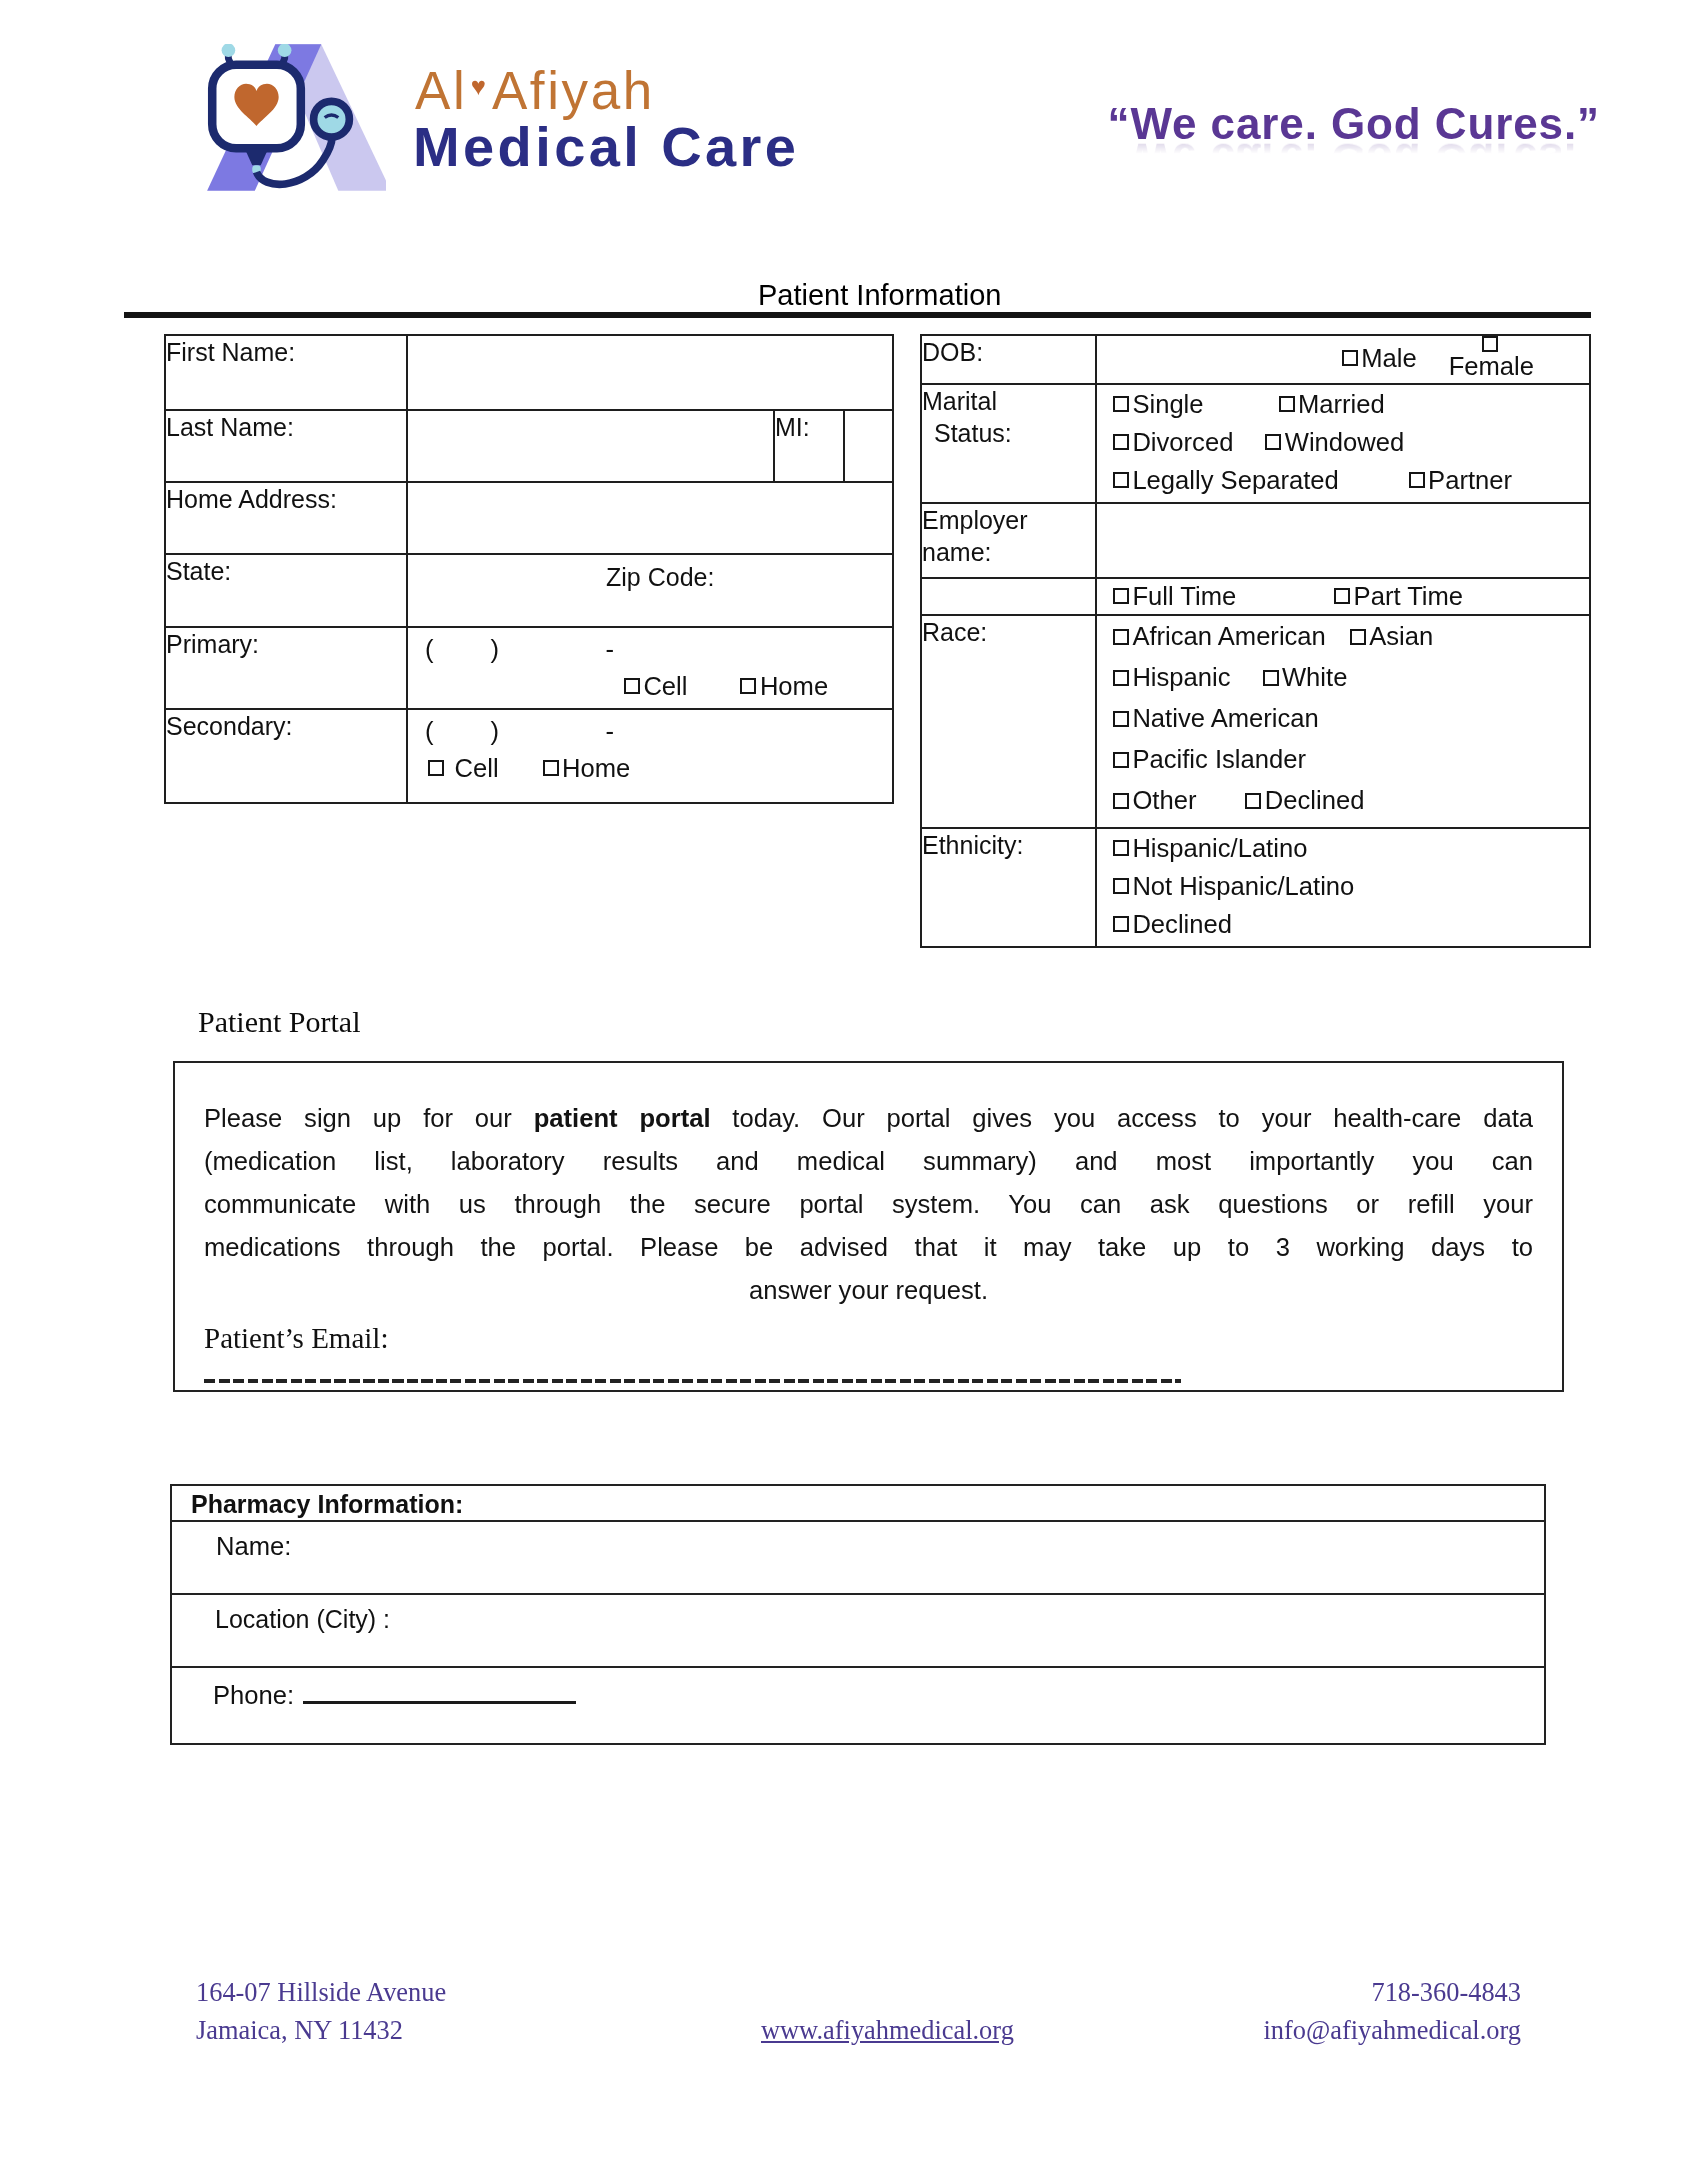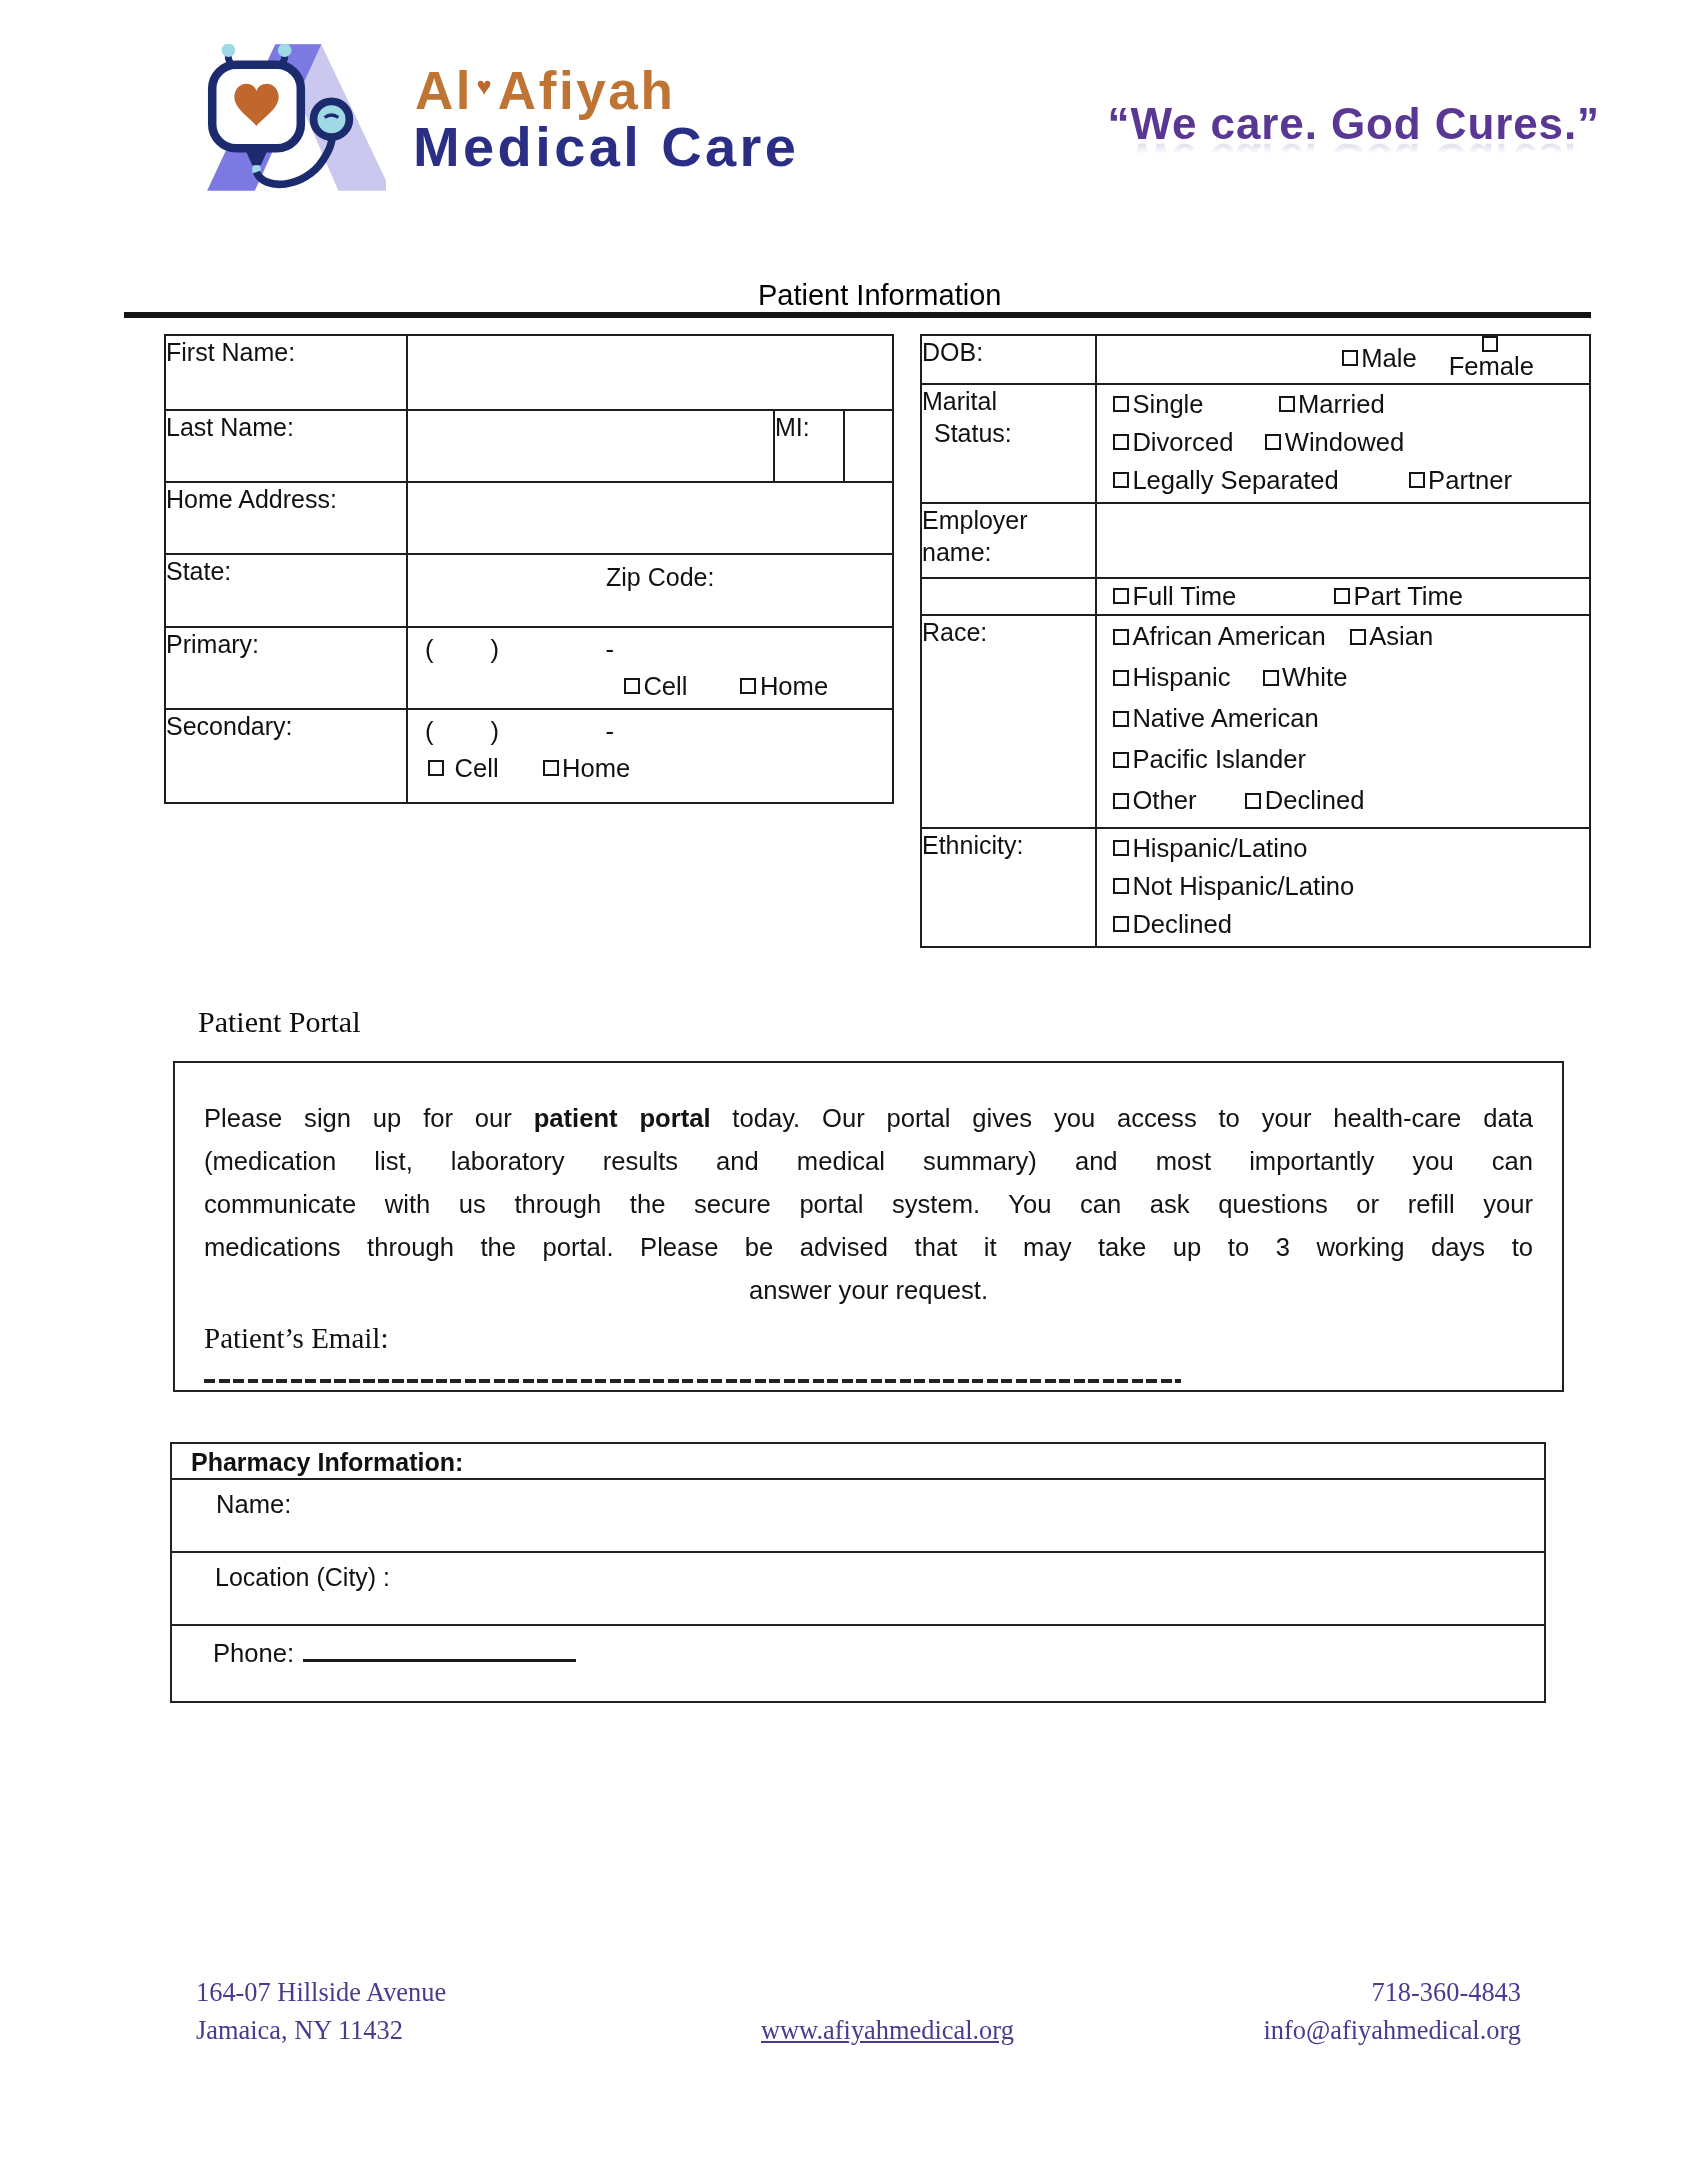--- a/index.html
+++ b/index.html
@@ -5,21 +5,21 @@
   * { margin:0; padding:0; box-sizing:border-box; }
   html,body { background:#ffffff; }
   body {
     width:1685px; height:2181px; position:relative;
     font-family:"Liberation Sans", sans-serif; color:#111;
     overflow:hidden;
   }
 
   
   .logo-icon { position:absolute; left:202px; top:44px; width:184px; height:147px; }
-  .brand-line1 { position:absolute; left:415px; top:60px; font-size:53px; font-weight:700; letter-spacing:2.6px; color:#c07434; }
+  .brand-line1 { position:absolute; left:415px; top:60px; font-size:53px; font-weight:400; letter-spacing:2.6px; color:#c07434; }
   .brand-heart { font-size:25.6px; vertical-align:13.6px; margin:0 3.4px; color:#c0672e; }
   .brand-line2 { position:absolute; left:413px; top:114px; font-size:56px; font-weight:700; letter-spacing:3.4px; color:#2b2e85; }
   .tagline {
     position:absolute; right:85px; top:99px;
     font-size:44px; font-weight:700; letter-spacing:0.9px; color:#5a3794;
     -webkit-box-reflect: below -15.3px linear-gradient(transparent 60%, rgba(0,0,0,0.35));
   }
 
   
   .page-title { position:absolute; left:758px; top:279px; font-size:29px; color:#000; }
@@ -53,21 +53,21 @@
   }
   .portal-box .jline { font-size:25.6px; line-height:43px; text-align:justify; text-align-last:justify; color:#131313; }
   .portal-box .jlast { font-size:25.6px; line-height:43px; text-align:center; color:#131313; }
   .portal-email { margin-top:10.2px; font-family:"Liberation Serif", serif; font-size:29px; }
   .email-line {
     margin-top:24px; width:977px; height:3.4px;
     background:repeating-linear-gradient(90deg,#222 0 11px, transparent 11px 14.5px);
   }
 
   
-  .pharmacy-box { position:absolute; left:170px; top:1442px; width:1376px; height:261px; border:2.6px solid #222; }
+  .pharmacy-box { position:absolute; left:170px; top:1484px; width:1376px; height:261px; border:2.6px solid #222; }
   .ph-header { height:36px; border-bottom:2.6px solid #222; font-weight:700; font-size:25px; padding:4.3px 0 0 19px; }
   .ph-row { height:73px; border-bottom:2.6px solid #222; font-size:25.6px; padding:10.2px 0 0 44px; }
   .ph-row:last-child { border-bottom:none; }
   .ph-underline { display:inline-block; width:273px; border-bottom:3.4px solid #1a1a1a; height:25.6px; margin-left:8.5px; }
 
   
   .footer { font-family:"Liberation Serif", serif; color:#4a3a90; font-size:26.4px; line-height:38px; }
   .footer-left  { position:absolute; left:196px; top:1973px; }
   .footer-center{ position:absolute; left:761px; top:2011px; }
   .footer-center .url { text-decoration:underline; }

